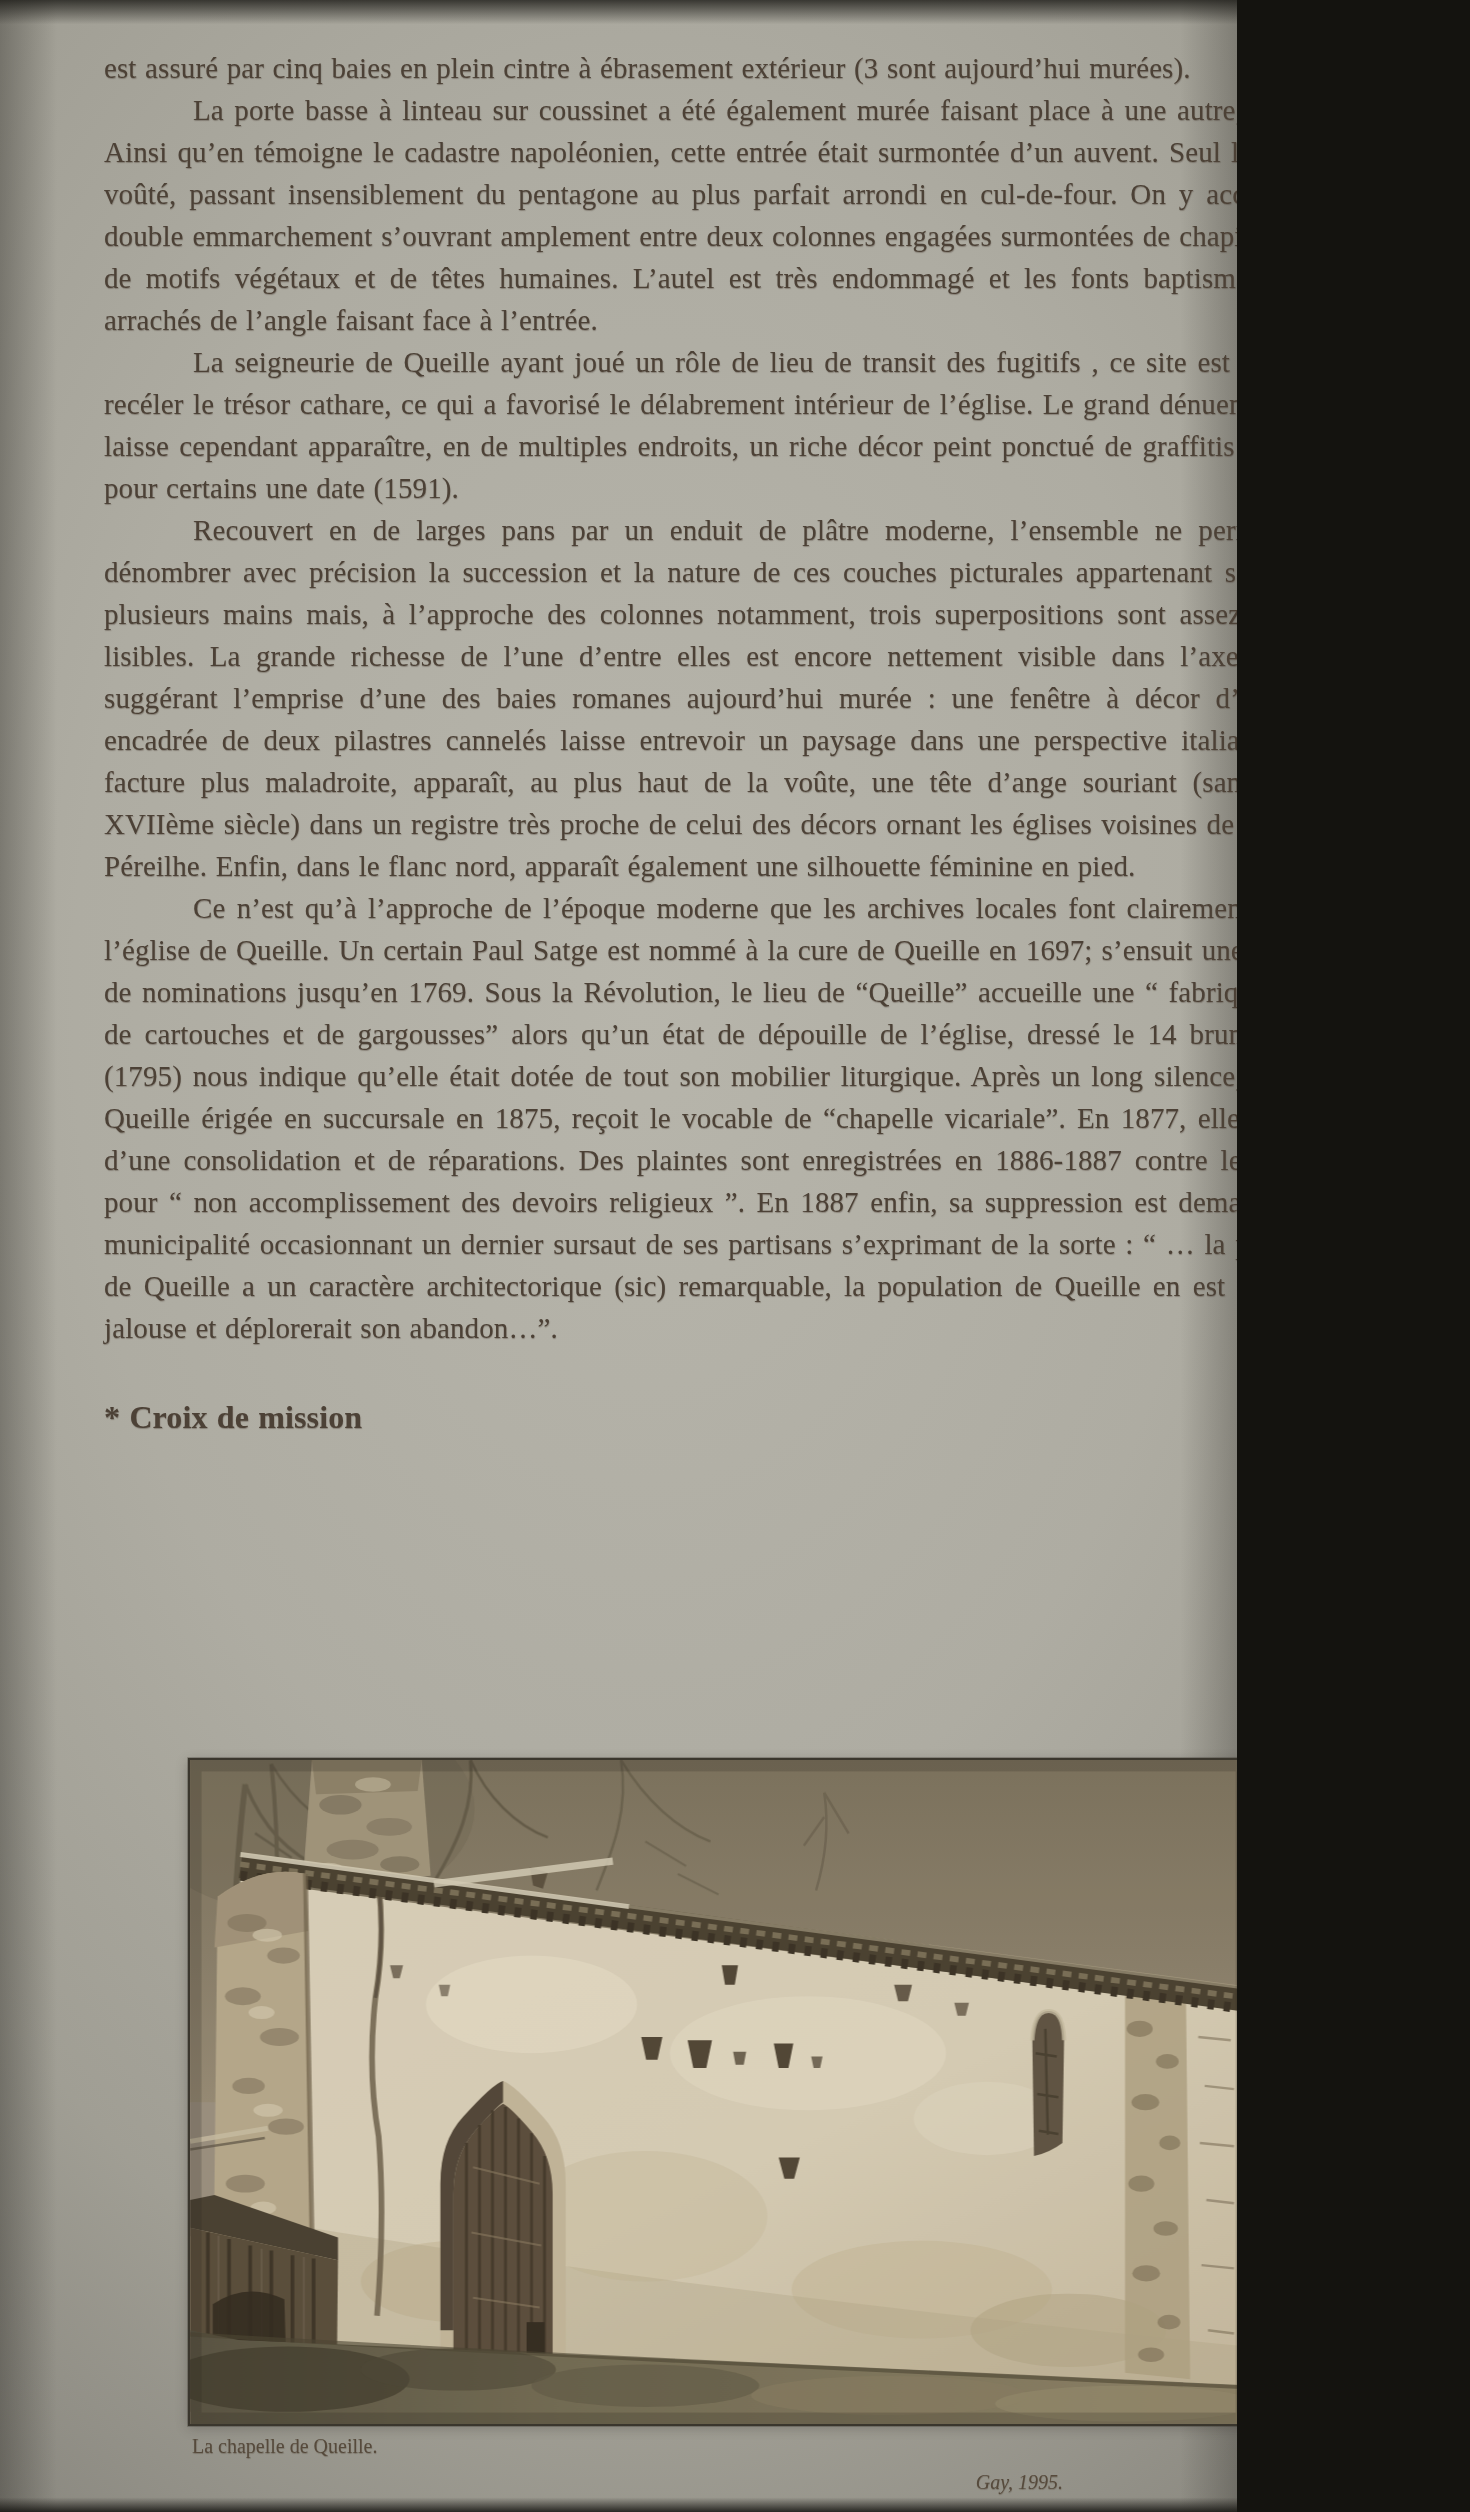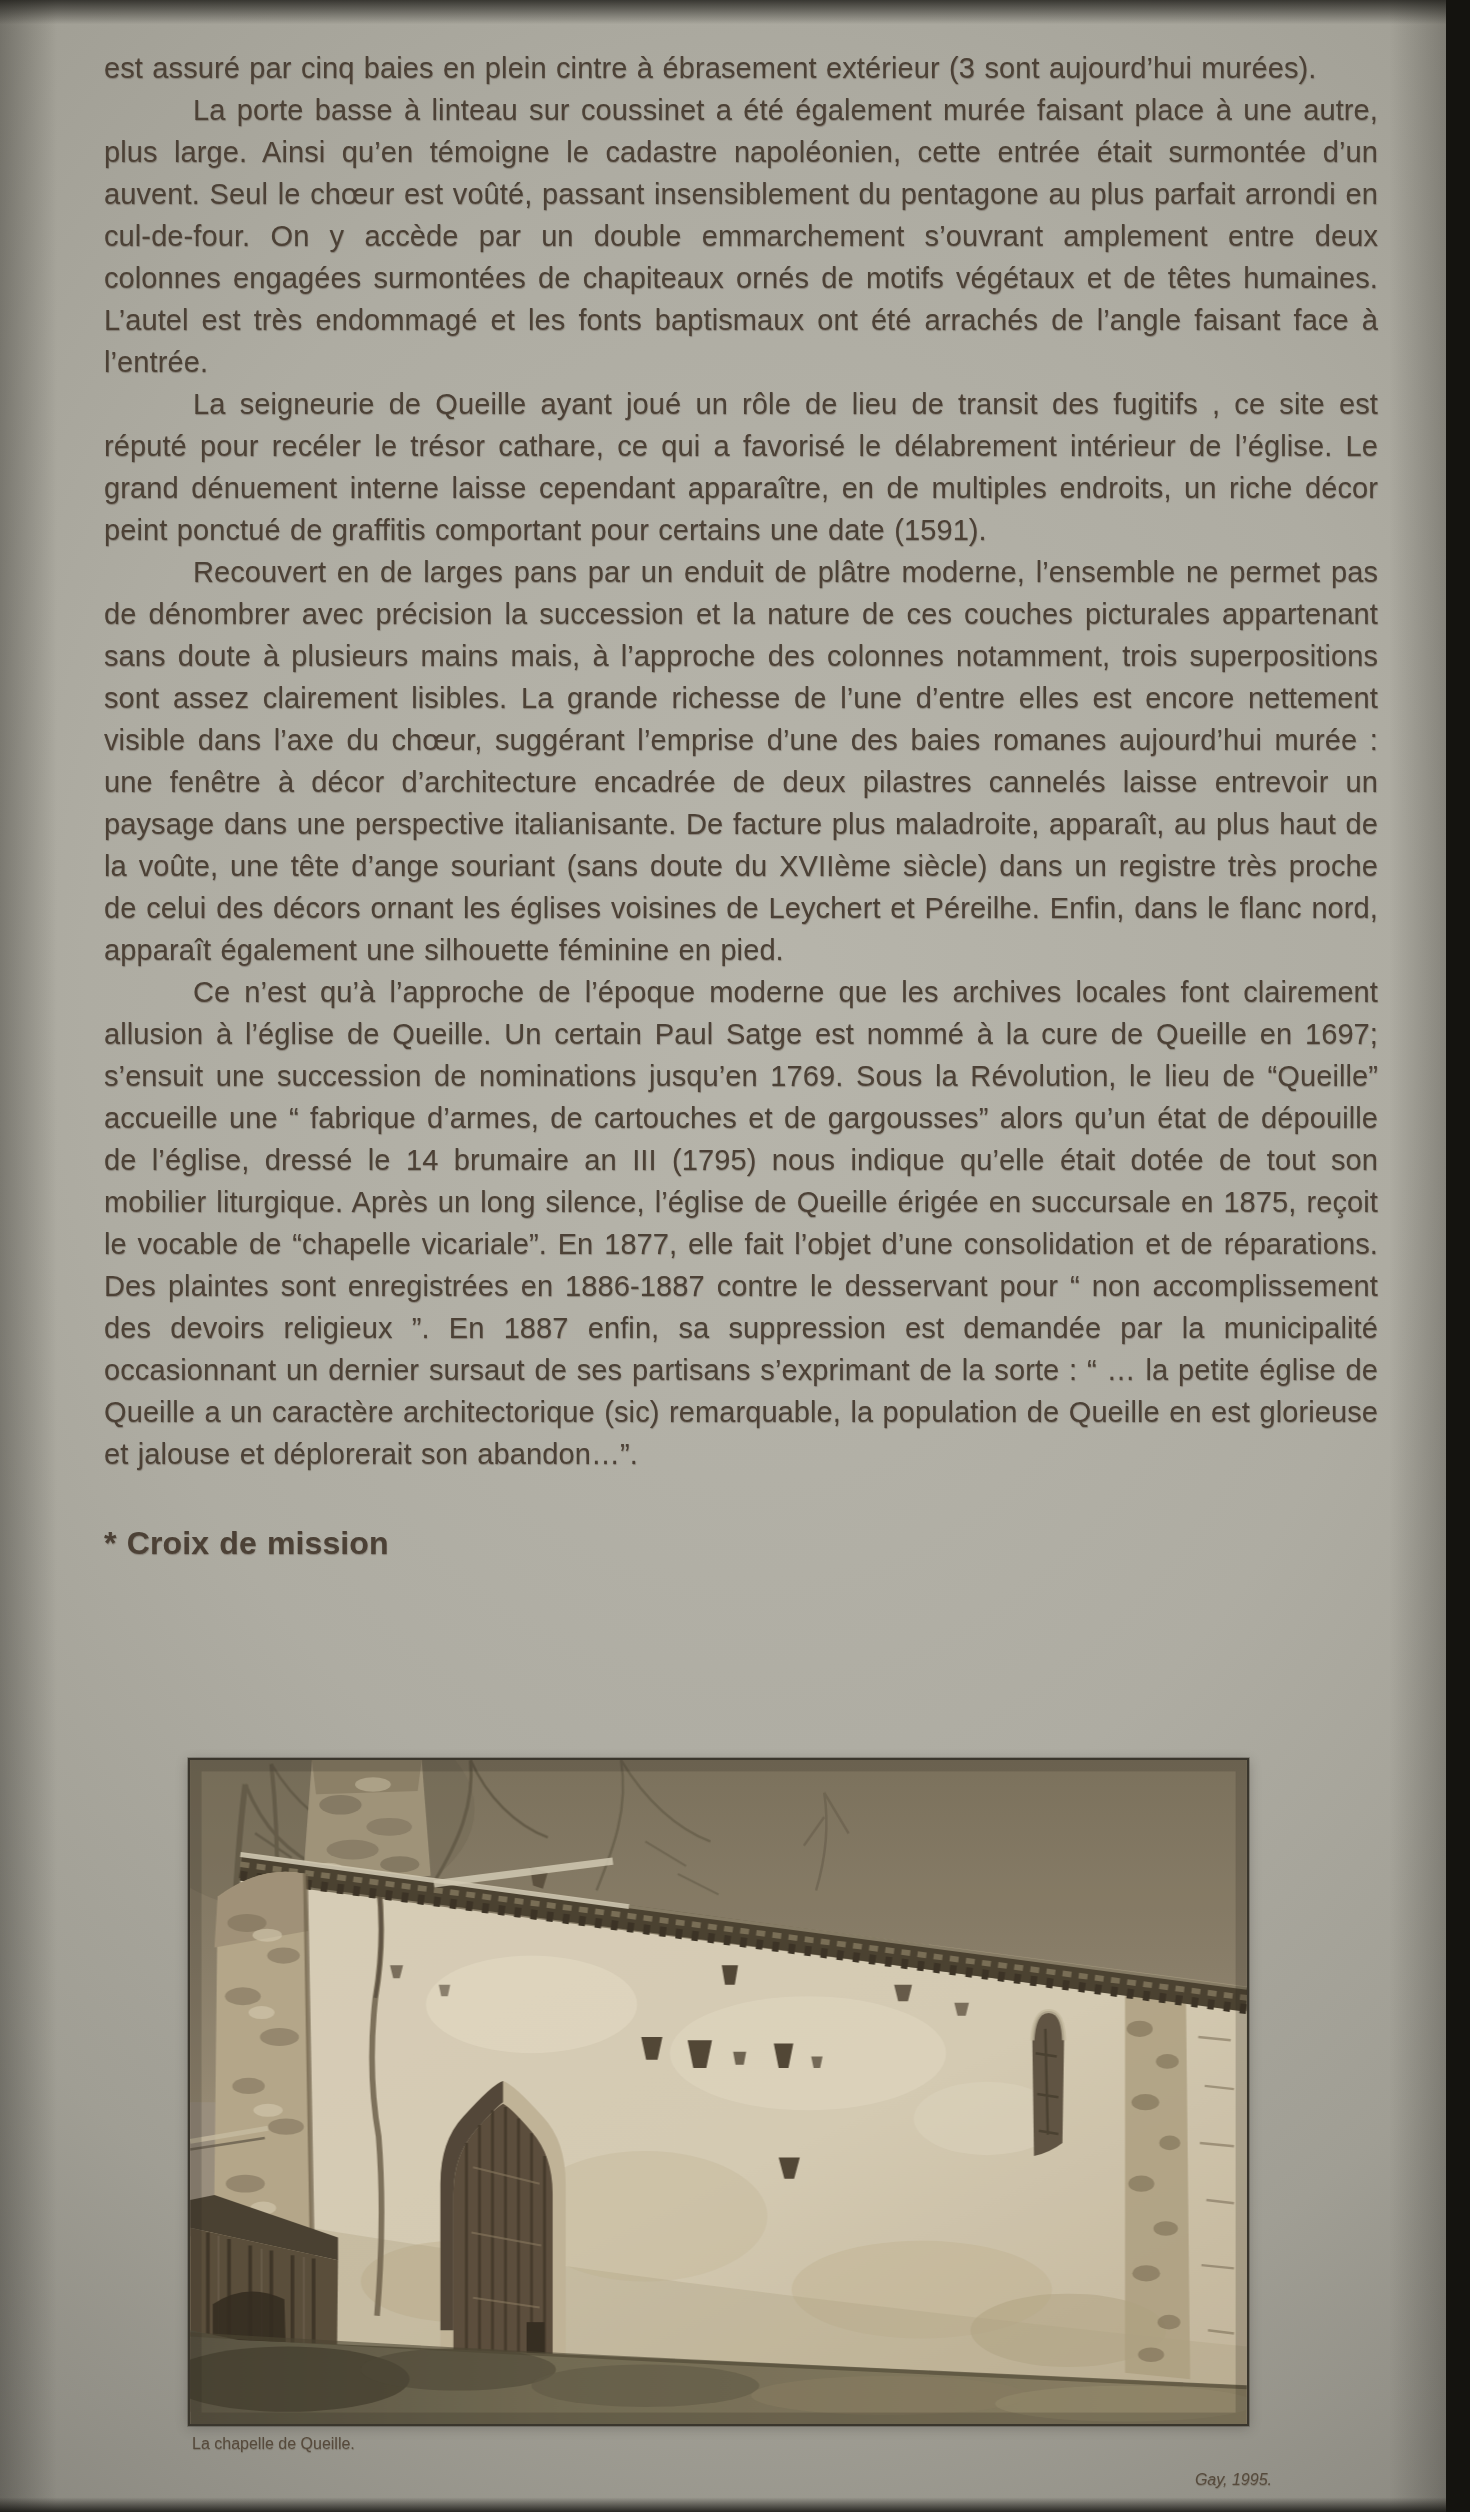--- a/index.html
+++ b/index.html
@@ -1,37 +1,37 @@
 <!DOCTYPE html>
 <html style="font-size:13px"><head>
 <meta charset="utf-8">
 <style>
   html,body{margin:0;padding:0;background:#14130f;}
   .page{
-    position:relative;width:1446px;height:2512px;overflow:hidden;
-    font-family:Liberation Sans, sans-serif;
+    position:relative;width:1237px;height:2512px;overflow:hidden;
+    font-family:Liberation Serif, serif;
     background-image:
       linear-gradient(180deg, rgba(28,27,23,.8) 0px, rgba(28,27,23,0) 24.4px),
       linear-gradient(0deg, rgba(20,19,16,.85) 0px, rgba(20,19,16,0) 14.6px),
       linear-gradient(90deg, rgba(45,43,38,.38) 0px, rgba(45,43,38,0) 57px),
       linear-gradient(270deg, rgba(45,43,38,.30) 0px, rgba(45,43,38,0) 57px),
       radial-gradient(115% 85% at 52% 40%, #b7b5ab 0%, #aeaca2 40%, #a09e94 65%, #85837b 88%, #6d6b63 100%);
   }
   .text-block{
     position:absolute;left:104px;top:47px;width:1274px;
     color:#4c4136;font-size:29px;line-height:42px;text-align:justify;
     letter-spacing:0.1px;word-spacing:1.2px;
     text-shadow:0.4px 0.6px 1px rgba(76,65,54,.42);
   }
   .text-block p{margin:0;}
   .indent{text-indent:89px;}
   .section-gap{margin-top:44px;}
   .heading{margin-top:47px !important;font-weight:bold;font-size:32px;}
   .caption{
-    position:absolute;top:2435px;color:#564a3c;font-size:16px;
+    position:absolute;top:2435px;color:#564a3c;font-size:20px;
     text-shadow:0.3px 0.5px 0.8px rgba(86,74,60,.4);
   }
   .caption-left{left:192px;}
   .caption-right{right:174px;font-style:italic;margin-top:36px;}
   .photo{
     position:absolute;left:188px;top:1758px;width:1061px;height:668px;
     border:2.4px solid #3a362d;box-sizing:border-box;
     box-shadow:0 0 0 0.8px rgba(50,46,38,.35), 0 3.2px 11.4px rgba(30,28,23,.25);
     background:#9b9080;overflow:hidden;
   }

